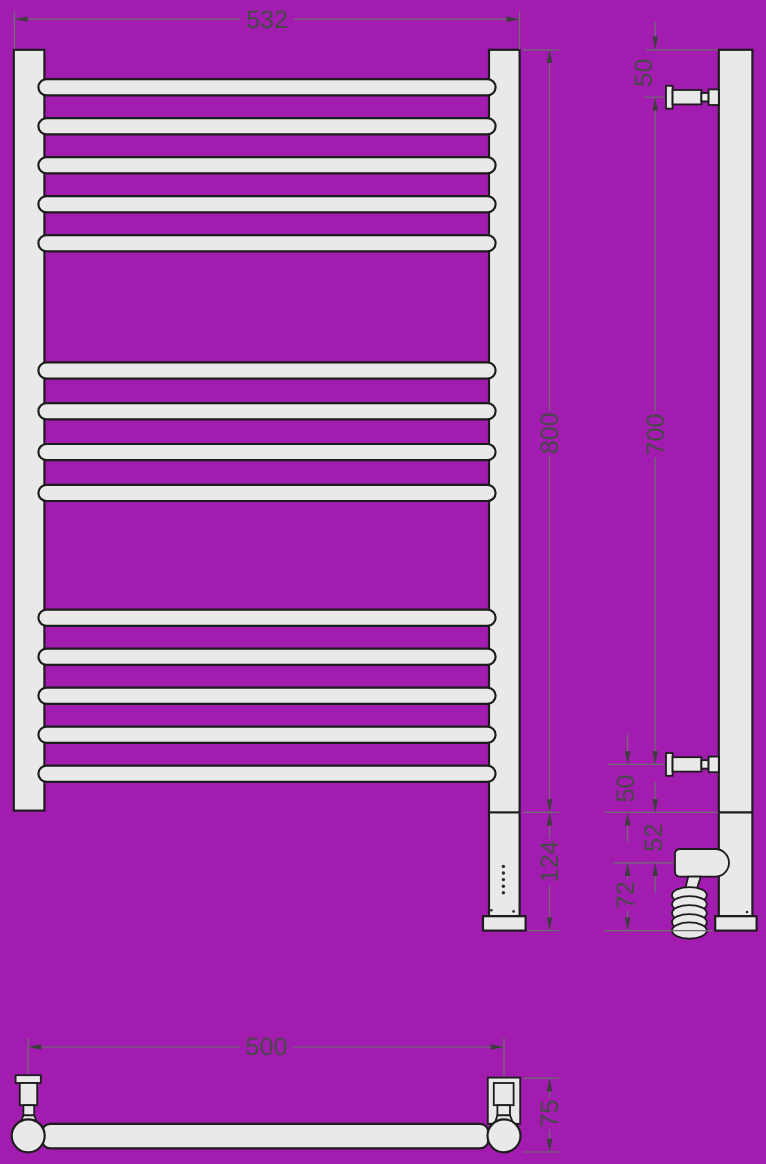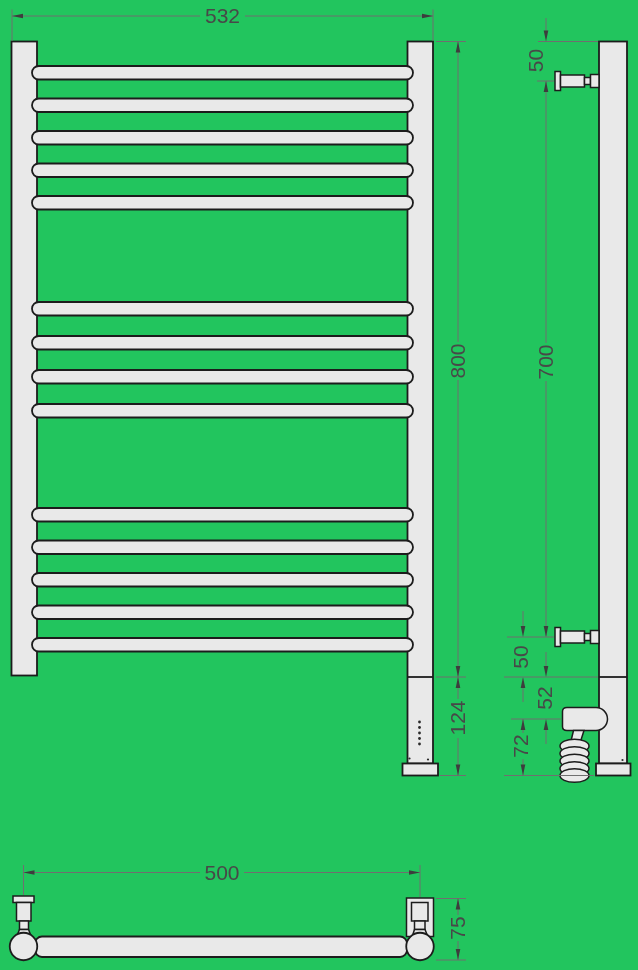--- a/index.html
+++ b/index.html
@@ -1,16 +1,16 @@
 <!DOCTYPE html>
 <html><head>
 <meta charset="utf-8">
 <style>
   html,body { margin:0; padding:0; background:#ffffff; }
-  .stage { position:relative; width:638px; height:970px; background:#22c55e; overflow:hidden; }
+  .stage { position:relative; width:638px; height:970px; background:#a21caf; overflow:hidden; }
   svg { display:block; }
   .part  { fill:#e9e9e9; stroke:#1c1c1c; stroke-width:1.8; stroke-linejoin:miter; }
   .part2 { fill:#e9e9e9; stroke:#1c1c1c; stroke-width:1.5; stroke-linejoin:miter; }
   .edge  { stroke:#1c1c1c; stroke-width:1.8; fill:none; }
   .dim   { stroke:#6f6f6f; stroke-width:1; fill:none; }
   .arr   { fill:#3d3d3d; stroke:none; }
   .dot   { fill:#2a2a2a; stroke:none; }
   text   { font-family:"Liberation Sans", sans-serif; font-size:21px; fill:#484848; }
 </style>
 </head>

